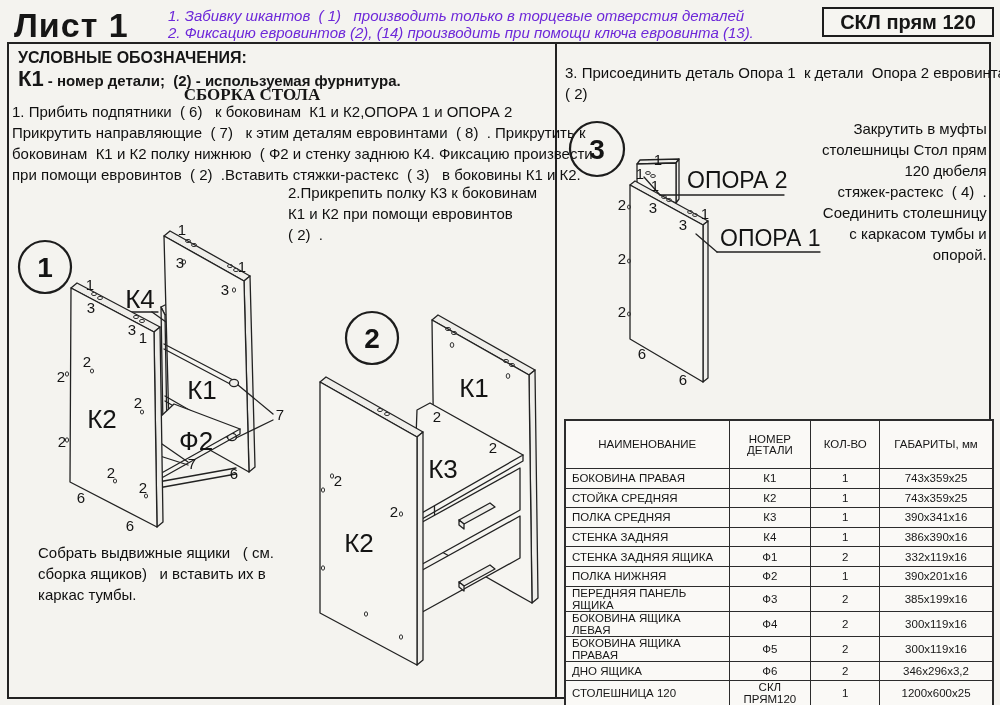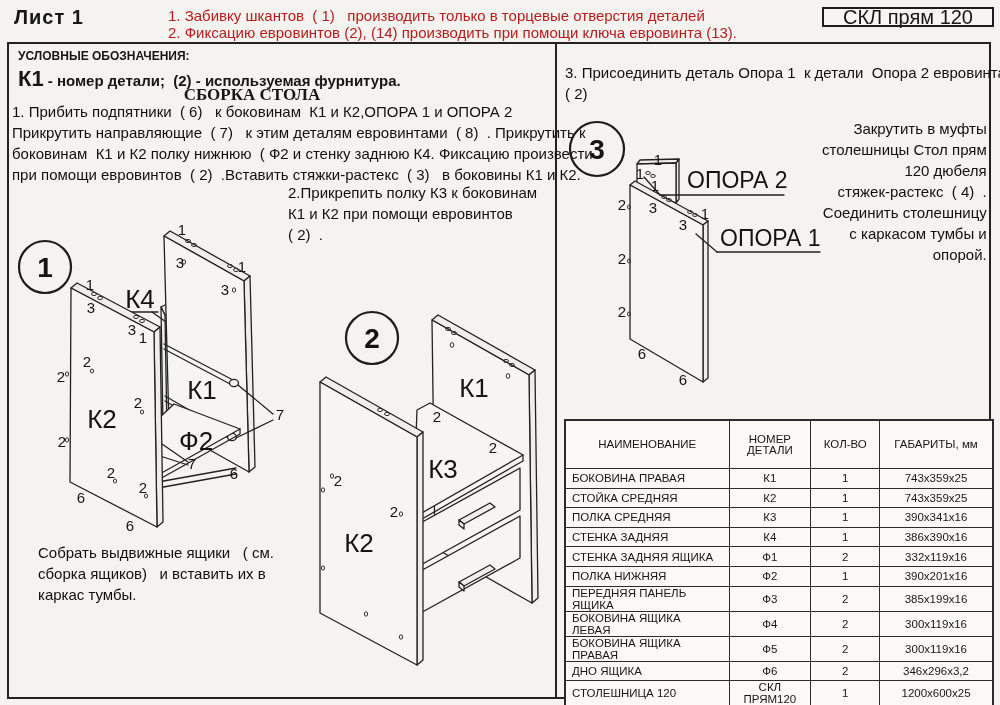--- a/index.html
+++ b/index.html
@@ -6,32 +6,32 @@
   body{
     width:1000px;height:705px;overflow:hidden;
     background:#f4f3ef;color:#161616;
     font-family:"Liberation Sans","DejaVu Sans",sans-serif;
     position:relative;
   }
   .page{position:absolute;inset:0;}
   .abs{position:absolute;}
   .tl{white-space:pre;}
   
-  .sheet-title{left:14px;top:6px;font-size:20px;font-weight:700;letter-spacing:1px;}
-  .notes{left:168px;top:7px;font-size:15px;line-height:17px;color:#b91c1c;}
+  .sheet-title{left:14px;top:6px;font-size:34px;font-weight:700;letter-spacing:1px;}
+  .notes{left:168px;top:7px;font-size:15px;line-height:17px;color:#6d28d9;font-style:italic;}
   .code-box{
-    left:822px;top:7px;width:172px;height:20px;border:2px solid #1d1d1d;
+    left:822px;top:7px;width:172px;height:30px;border:2px solid #1d1d1d;
     display:flex;align-items:center;justify-content:center;
-    font-size:20px;font-weight:400;background:#f6f5f1;box-sizing:border-box;
+    font-size:20px;font-weight:700;background:#f6f5f1;box-sizing:border-box;
   }
   
   .main-box{left:7px;top:42px;width:984px;height:657px;border:2px solid #222;box-sizing:border-box;}
   .v-divider{left:555px;top:42px;width:2px;height:657px;background:#222;}
   
-  .legend-title{left:18px;top:49px;font-size:12px;font-weight:700;}
+  .legend-title{left:18px;top:49px;font-size:16px;font-weight:700;}
   .legend-line{left:18px;top:66px;font-size:15px;font-weight:700;white-space:pre;}
   .legend-line .sym{font-size:22px;font-weight:700;}
   .asm-title{left:12px;top:85px;width:480px;text-align:center;font-size:17px;font-weight:700;font-family:Liberation Serif, serif;}
   .body-text{font-size:15px;line-height:21px;color:#101010;}
   .step1{left:12px;top:101px;}
   .step2{left:288px;top:182px;}
   .step3{left:565px;top:62px;}
   .tabletop{left:822px;top:118px;text-align:right;}
   .drawers-note{left:38px;top:542px;}
   

